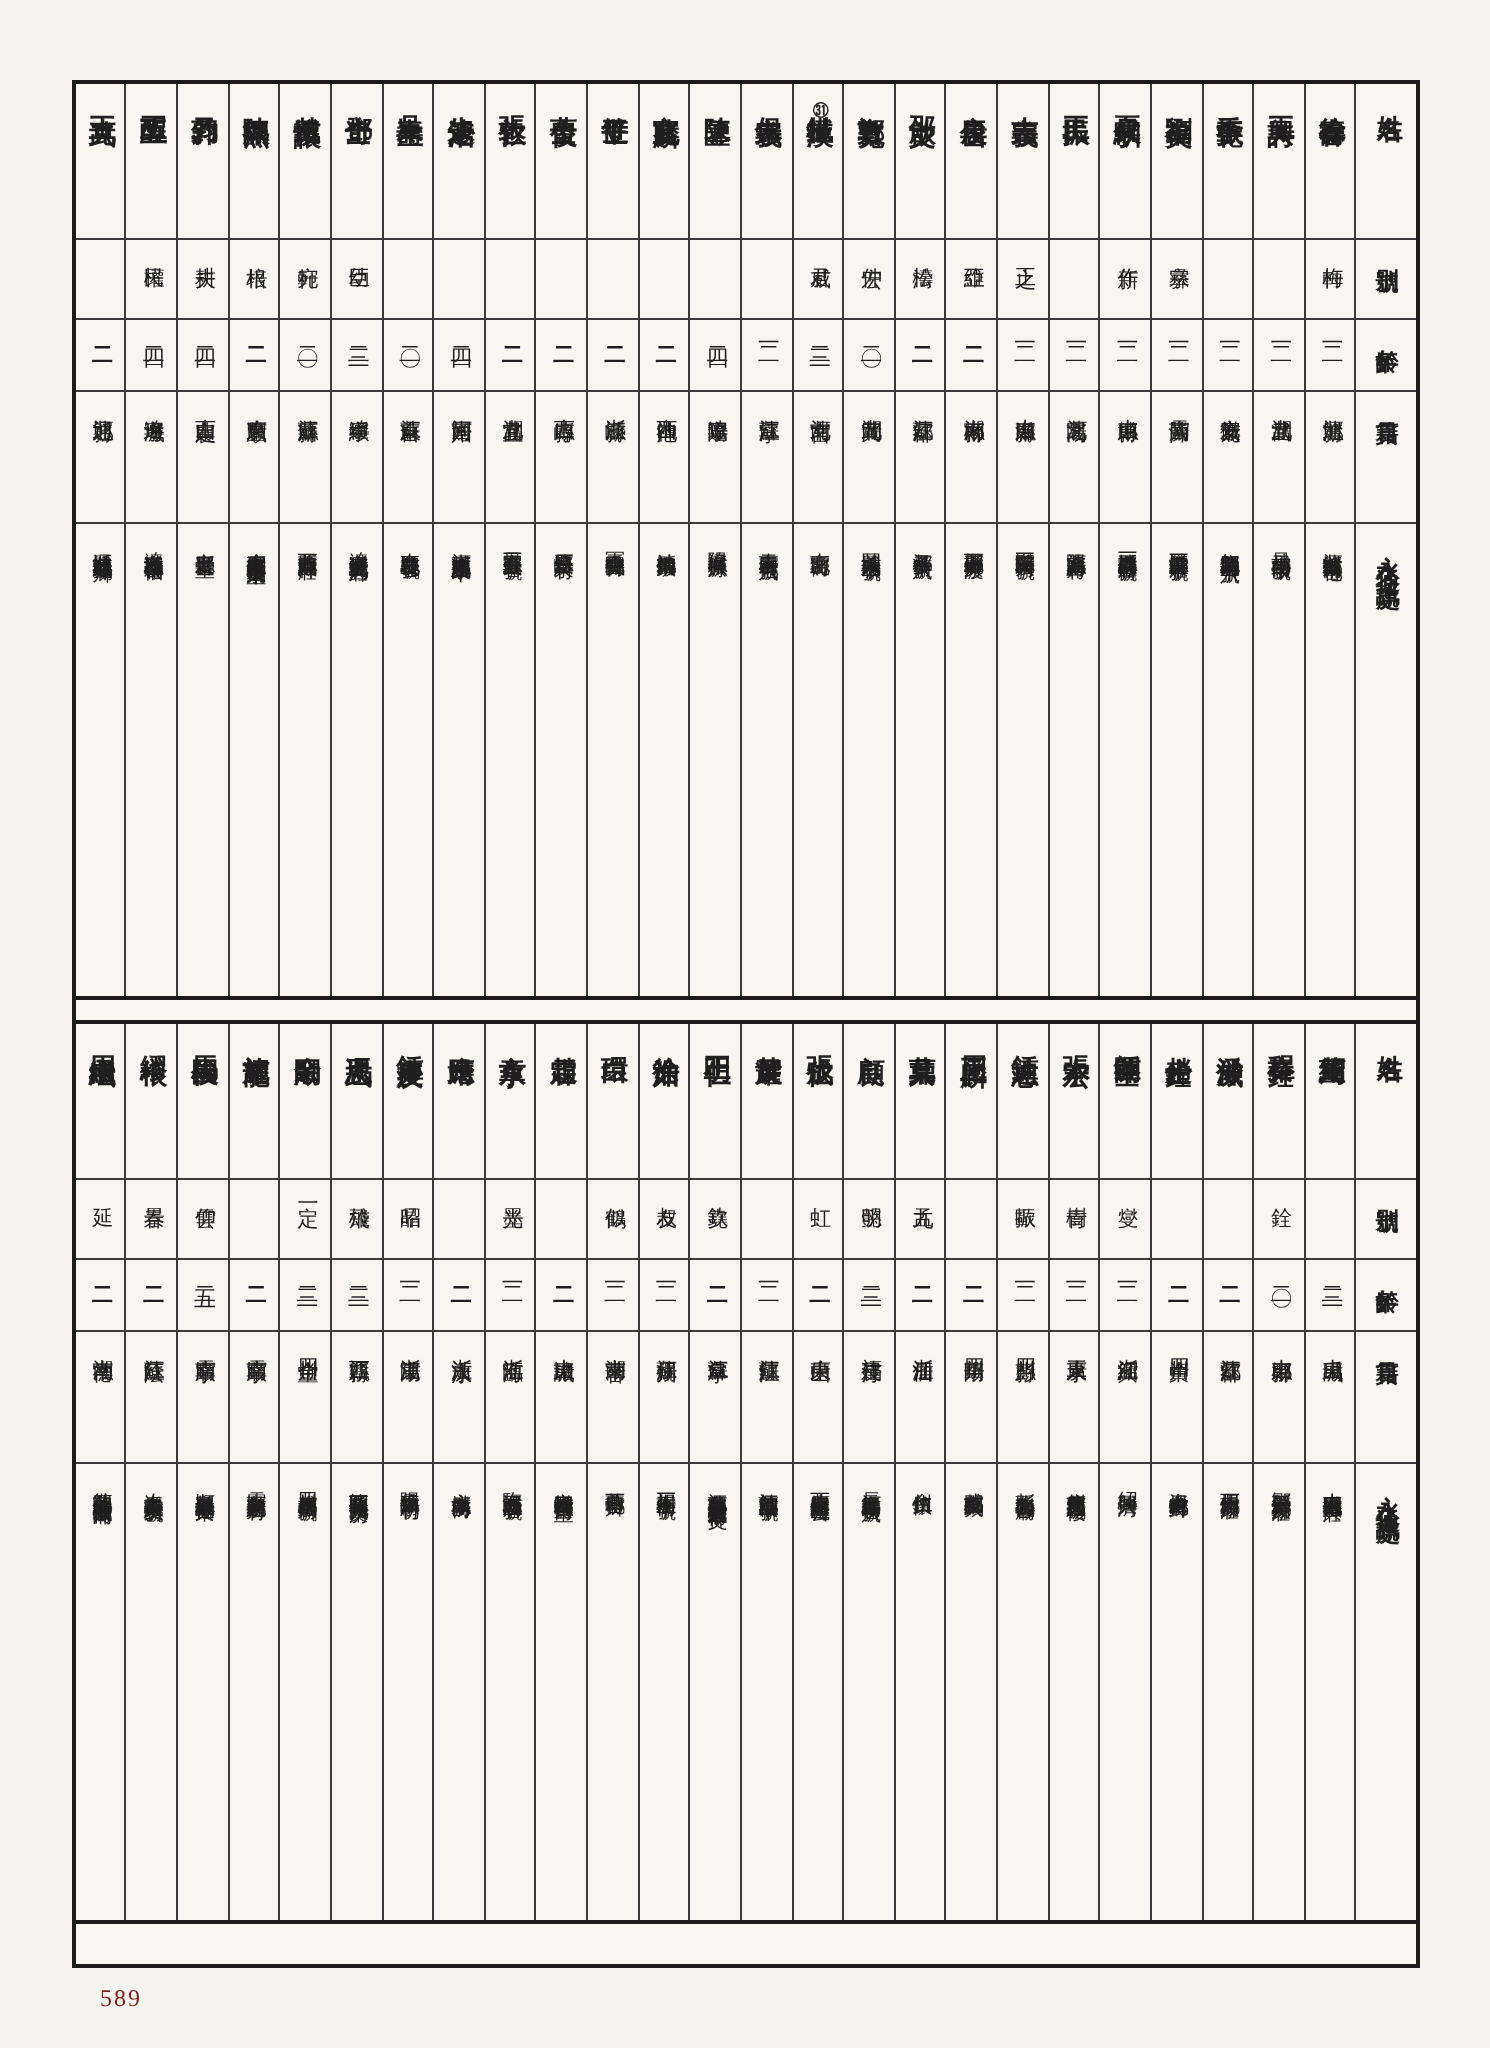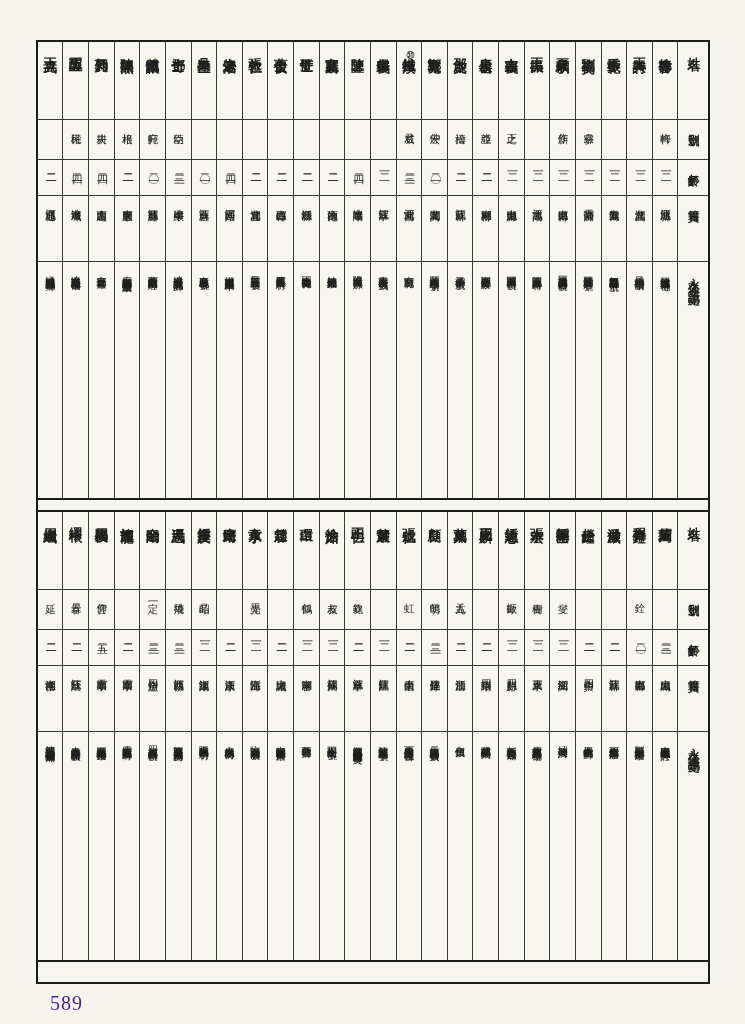--- a/index.html
+++ b/index.html
@@ -55,21 +55,21 @@
   .cell.native{height:66px;font-size:10.5px;}
   .cell.addr{flex:1 1 auto;font-size:10px;border-bottom:none;padding-top:6px;}
   .head .cell{font-weight:700;}
   .head .cell.name{font-size:13px;}
   .head .cell.alias,.head .cell.age,.head .cell.native{font-size:11.5px;}
   .head .cell.addr{font-size:12px;letter-spacing:3px;}
   .note{font-size:8px;margin-top:1px;}
   .page-number{
     position:absolute;left:50px;top:992px;
     font-family:"Liberation Serif",serif;
-    font-size:20px;color:#4c1d95;letter-spacing:1px;
+    font-size:12px;color:#7f1d1d;letter-spacing:1px;
   }
 </style>
 </head>
 <body>
 
 <div class="page">
   <div class="frame">
     <section class="dtable" id="table0">
         <div class="col head">
           <div class="cell name">姓名</div>

